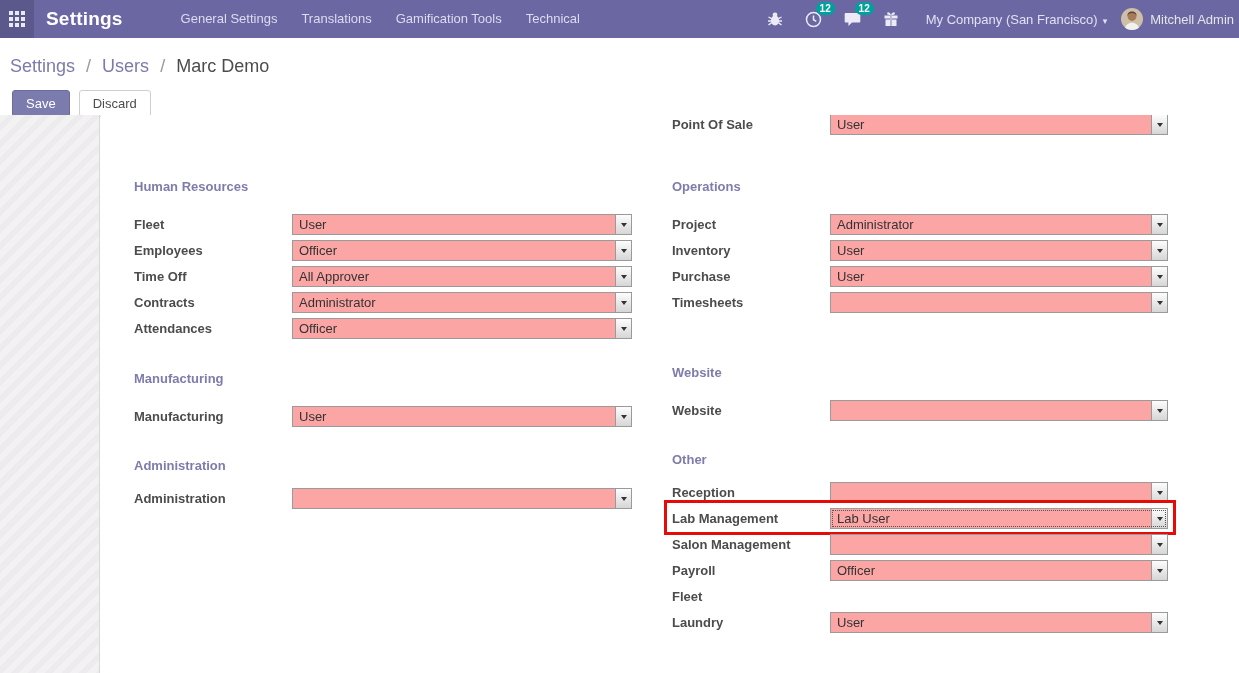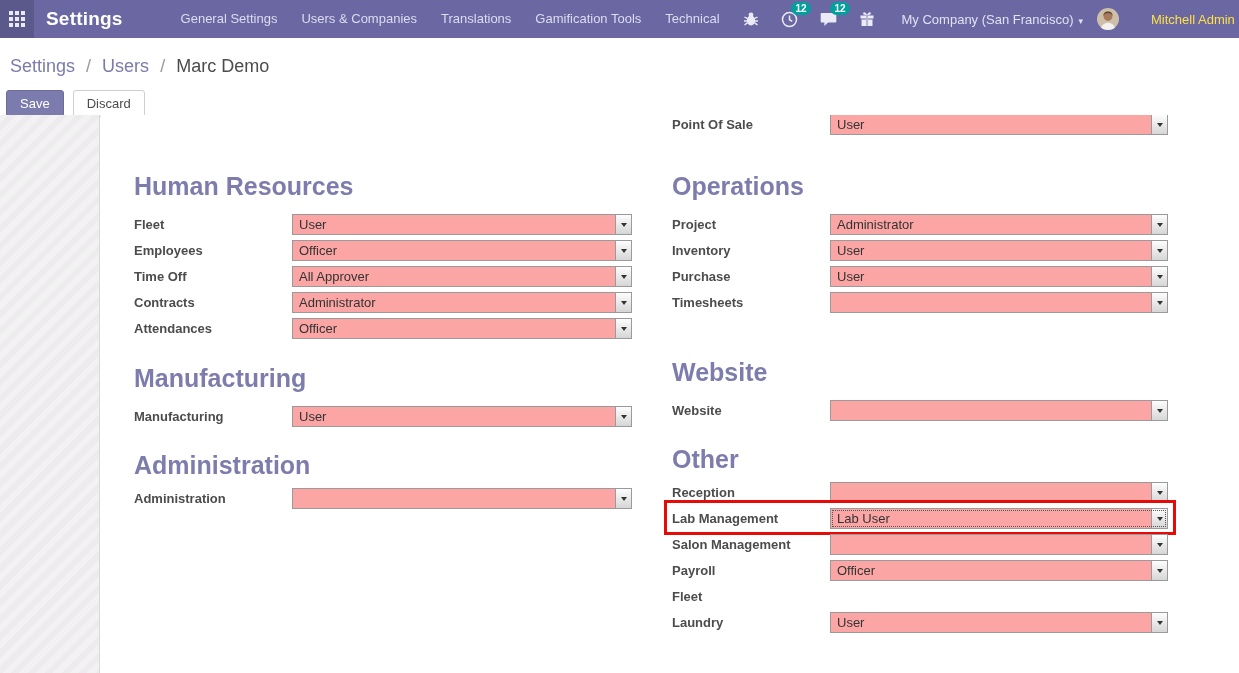--- a/index.html
+++ b/index.html
@@ -20,46 +20,46 @@
   .nav-right { margin-left:auto; display:flex; align-items:center; }
   .icon-wrap { position:relative; margin:0 11px; display:flex; align-items:center; cursor:pointer; }
   .icon-wrap svg { display:block; }
   .badge {
     position:absolute; top:-9px; right:-13px; background:#00a09d; color:#fff;
     font-size:10px; font-weight:bold; border-radius:9px; padding:1px 4px; line-height:11px;
   }
   .company { font-size:13px; color:#e2e0f2; margin:0 14px 0 16px; cursor:pointer; }
   .caret { font-size:9px; margin-left:5px; }
   .avatar { width:22px; height:22px; border-radius:50%; overflow:hidden; flex:0 0 auto; margin-right:7px; cursor:pointer; }
-  .user-name { font-size:13px; color:#fde047; padding-right:13px;margin-left:25px; }
+  .user-name { font-size:13px; color:#e5e5e5; padding-right:5px; }
 
   
   .crumb-area { padding:18px 0 0 10px; background:#fff; }
   .breadcrumb { font-size:18px; color:#888; }
   .breadcrumb .crumb-link { color:#7c7bad; text-decoration:none; cursor:pointer; }
   .breadcrumb .crumb-sep { color:#999; margin:0 6px; }
   .breadcrumb .crumb-current { color:#4c4c4c; }
-  .btn-row { padding:13px 0 10px 6px; background:#fff; display:flex; gap:9px; }
+  .btn-row { padding:13px 0 10px 12px; background:#fff; display:flex; gap:9px; }
   .btn { font-size:13px; border-radius:3px; padding:5px 13px; cursor:pointer; font-family:inherit; }
   .btn-primary { background:#7c7bad; border:1px solid #6c6b9d; color:#fff; }
   .btn-default { background:#fff; border:1px solid #cfcfcf; color:#4c4c4c; }
 
   
   .content { position:absolute; top:115px; left:0; right:0; bottom:0; }
   .left-strip {
     position:absolute; left:0; top:0; bottom:0; width:100px;
     background:repeating-linear-gradient(135deg,#f3f2f3 0 6px,#edebed 6px 12px);
     border-right:1px solid #d9d8da;
   }
   .sheet { position:absolute; left:101px; right:0; top:0; bottom:0; background:#fff; }
   .col { position:absolute; top:0; }
   .col-left  { left:33px;  width:498px; }
   .col-right { left:571px; width:496px; }
 
-  .section-title { font-size:25px; line-height:23px; font-weight:bold; color:#7d7cac; }
+  .section-title { font-size:13px; line-height:23px; font-weight:bold; color:#7d7cac; }
   .rows { margin-top:13px; }
   .rows-tight { margin-top:8px; }
   .form-row { display:flex; align-items:center; height:26px; position:relative; }
   .form-label { width:158px; font-size:13px; font-weight:bold; color:#4c4c4c; padding-right:10px; }
 
   .o-select {
     flex:1; height:21px; border:1px solid #9a9a9a; background:#fca5a5;
     display:flex; align-items:center; font-size:13px; color:#333;
     padding-left:6px; cursor:pointer; position:relative;
   }
@@ -99,21 +99,20 @@
         <i></i>
         <i></i>
         <i></i>
         <i></i>
         <i></i>
       </span>
   </div>
   <div class="app-title">Settings</div>
   <div class="nav-menu">
     <div class="menu-item">General Settings</div>
-    <div class="menu-item">Users &amp; Companies</div>
     <div class="menu-item">Translations</div>
     <div class="menu-item">Gamification Tools</div>
     <div class="menu-item">Technical</div>
   </div>
 
   <div class="nav-right">
     <span class="icon-wrap">
       <svg width="16" height="16" viewBox="0 0 16 16" fill="none" stroke="#eceaf7" stroke-width="1.4">
         <ellipse cx="8" cy="9.5" rx="3.4" ry="4.2" fill="#eceaf7"></ellipse>
         <circle cx="8" cy="3.8" r="1.7" fill="#eceaf7"></circle>

